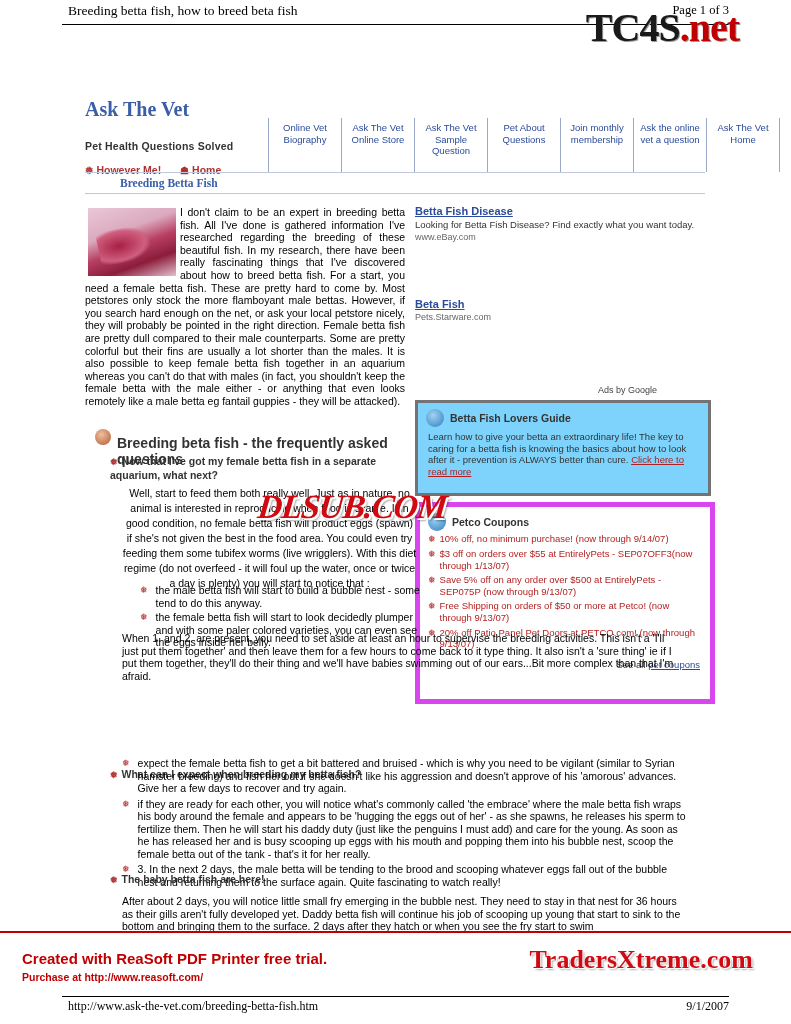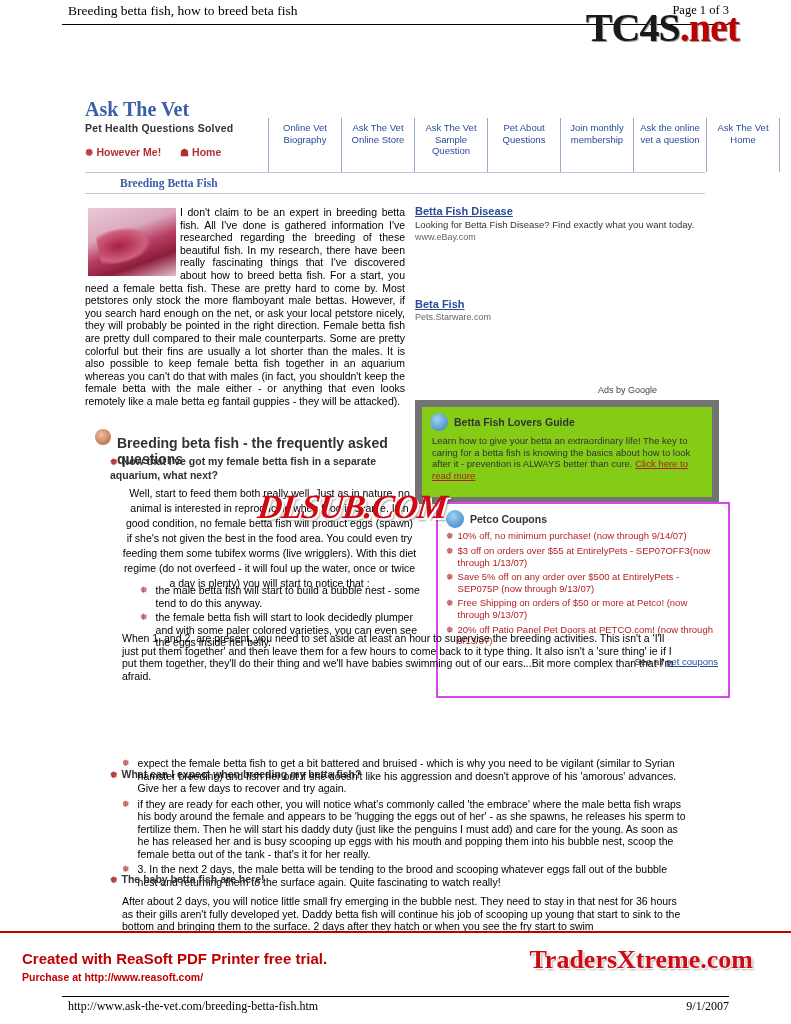--- a/index.html
+++ b/index.html
@@ -40,21 +40,21 @@
   .tc4s .red{color:#c00000;}
   .brand{
     position:absolute;left:85px;top:98px;width:185px;
   }
   .brand-title{
     font-family:"Liberation Serif", serif;
     font-size:20px;font-weight:bold;color:#3b5ea8;
     letter-spacing:0px;
   }
   .brand-sub{
-    font-size:10.5px;font-weight:bold;color:#333;margin-top:1px;
+    font-size:10.5px;font-weight:bold;color:#333;margin-top:19px;
     letter-spacing:0.2px;
   }
   .brand-links{
     margin-top:12px;font-size:10.5px;color:#b03030;font-weight:bold;
   }
   .brand-links span.item{margin-right:16px;white-space:nowrap;}
   .paw{color:#b03030;font-size:10px;margin-right:3px;}
   .homeicon{color:#b03030;font-size:10px;margin-right:3px;}
 
   
@@ -118,25 +118,25 @@
   }
   .ad-text{font-size:9.5px;line-height:11.5px;color:#333;}
   .ad-url{font-size:9px;color:#666;margin-top:1px;}
 
   .adsby{
     position:absolute;left:598px;top:385px;font-size:9px;color:#444;
   }
 
   .adbox{
     position:absolute;left:415px;top:400px;width:290px;height:90px;
-    border:7px solid #737373;background:#84cc16;
+    border:3px solid #737373;background:#7dd3fc;
   }
   .adbox2{
-    position:absolute;left:436px;top:502px;width:290px;height:192px;
-    border:2px solid #d946ef;background:#fff;
+    position:absolute;left:415px;top:502px;width:290px;height:192px;
+    border:5px solid #d946ef;background:#fff;
   }
   .adbox-head{
     display:flex;align-items:center;gap:6px;padding:6px 8px 2px 8px;
   }
   .adbox-avatar{
     width:18px;height:18px;border-radius:9px;
     background:radial-gradient(circle at 40% 35%, #9fd2f2, #2f7fc0);
     flex:0 0 auto;
   }
   .adbox-title{font-size:10.5px;font-weight:bold;color:#333;}

